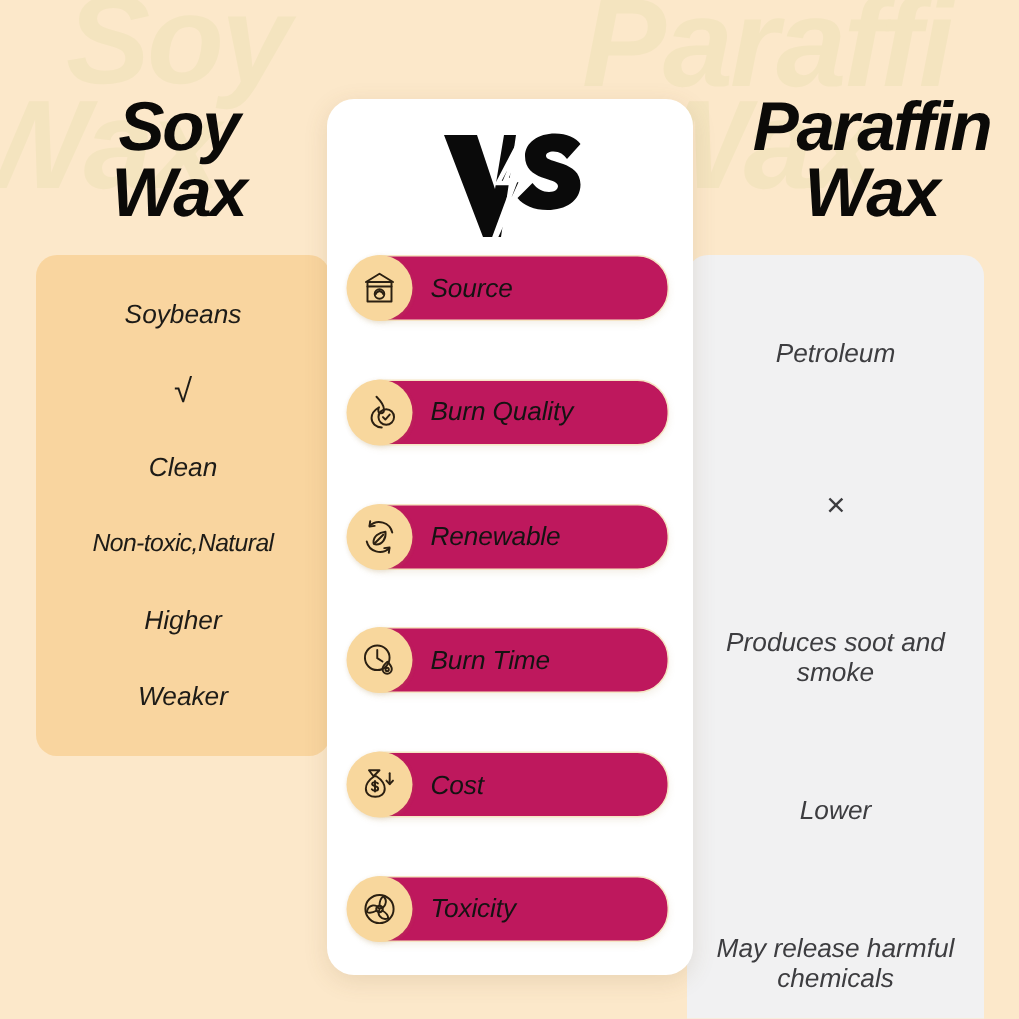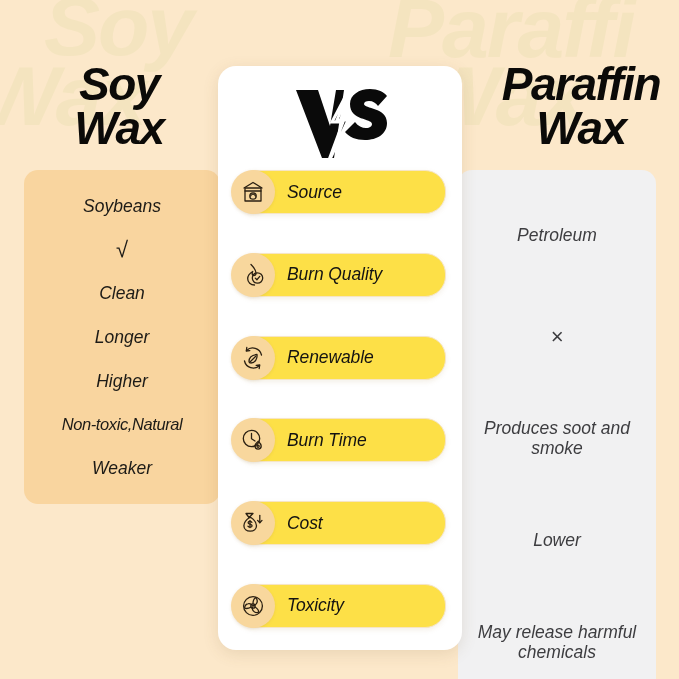--- a/index.html
+++ b/index.html
@@ -63,21 +63,21 @@
     box-shadow:0 4px 16px rgba(120,95,50,.14);
     display:flex;flex-direction:column;align-items:center;
     box-sizing:border-box;padding:14px 12px 16px 12px;
   }
   .vs-wrap{height:88px;display:flex;align-items:center;justify-content:center;width:100%;}
   .vs-wrap svg{display:block;}
 
   .rows{flex:1;width:100%;display:flex;flex-direction:column;justify-content:space-between;padding:2px 0 6px 0;box-sizing:border-box;}
   .row{
     position:relative;height:42px;margin:0 4px;
-    background:#fde047;border:1px solid #f6e5c4;border-radius:21px;
+    background:#be185d;border:1px solid #f6e5c4;border-radius:21px;
     box-shadow:0 2px 5px rgba(170,140,80,.13);
     display:flex;align-items:center;
   }
   .row .ico{
     position:absolute;left:-4px;top:-1px;
     width:44px;height:44px;border-radius:50%;
     background:#f8d79d;
     display:flex;align-items:center;justify-content:center;
     box-shadow:0 1px 3px rgba(170,140,80,.18);
   }
@@ -103,23 +103,22 @@
   </div>
   <div class="title title-right">
     <div>Paraffin</div>
     <div>Wax</div>
   </div>
 
   <div class="panel panel-left">
     <div class="cell">Soybeans</div>
     <div class="cell mark">√</div>
     <div class="cell">Clean</div>
-    <div class="cell">Longer</div>
+    <div class="cell tight">Non-toxic,Natural</div>
     <div class="cell">Higher</div>
-    <div class="cell tight">Non-toxic,Natural</div>
     <div class="cell">Weaker</div>
   </div>
 
   <div class="panel panel-right">
     <div class="cell">Petroleum</div>
     <div class="cell mark">×</div>
     <div class="cell">Produces soot and smoke</div>
     <div class="cell">Lower</div>
     <div class="cell">May release harmful chemicals</div>
   </div>

